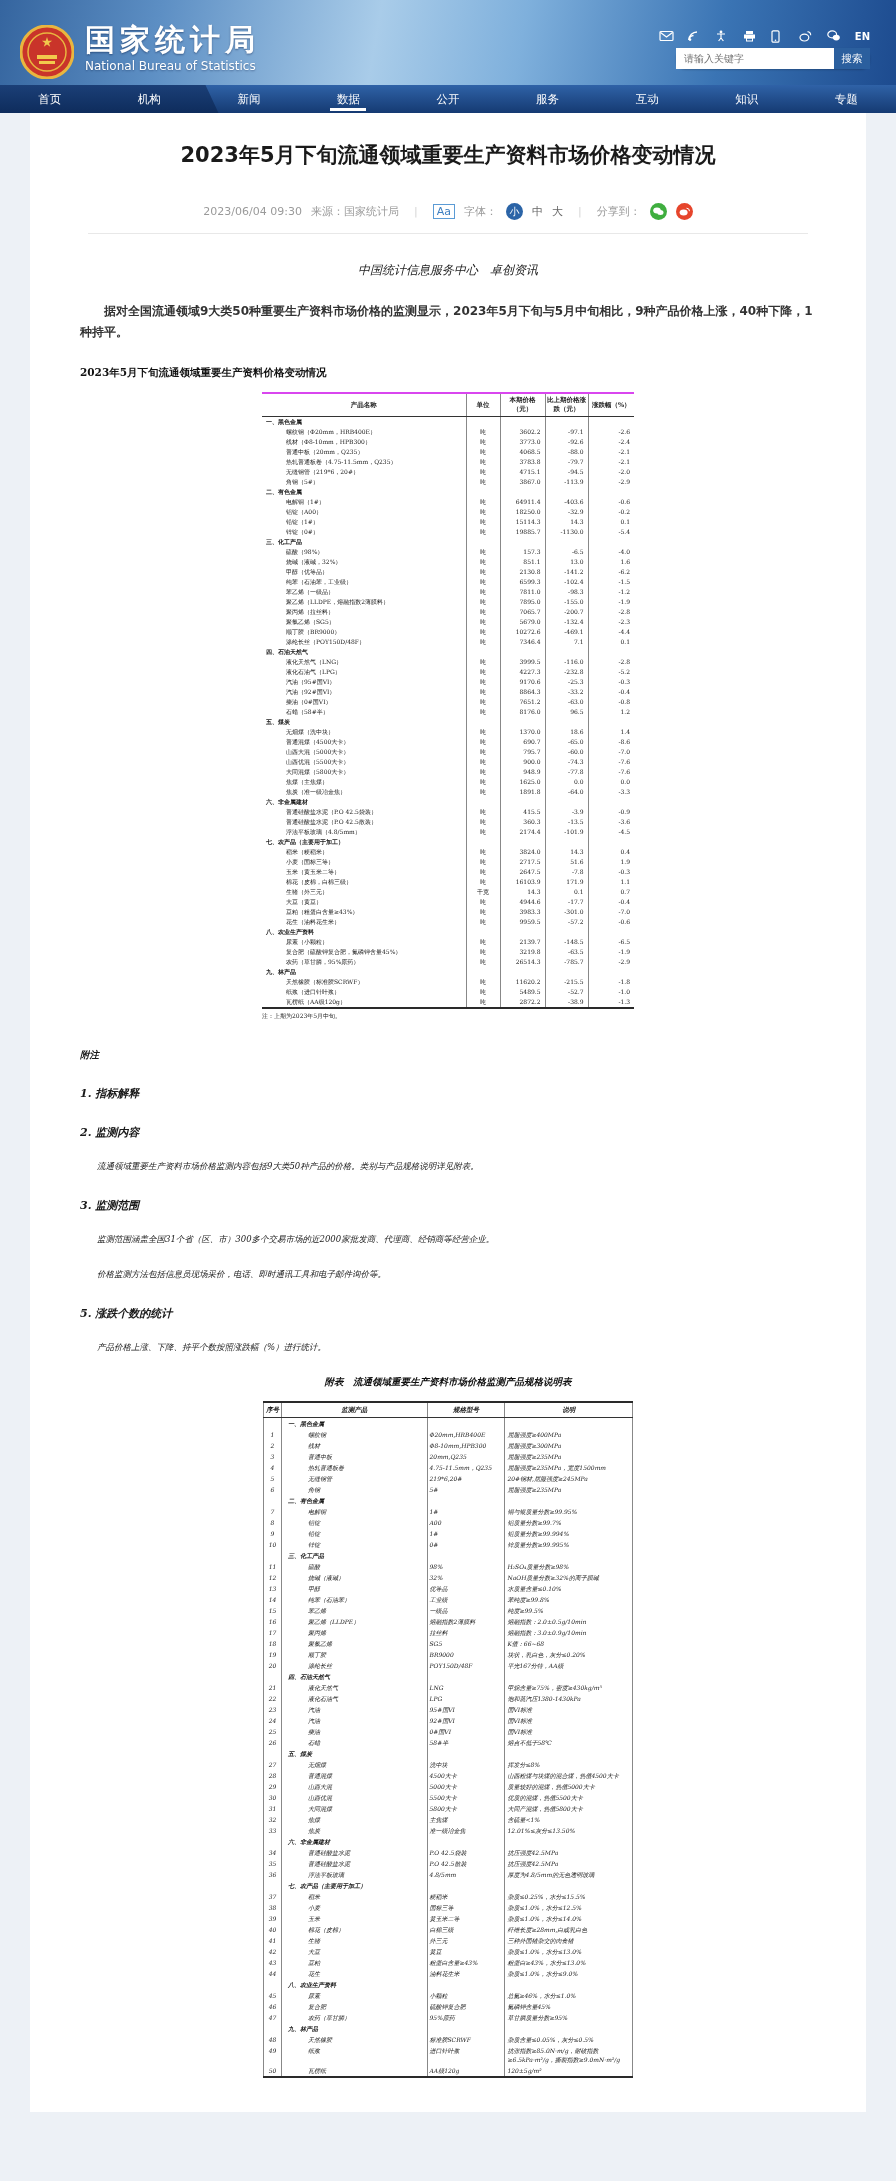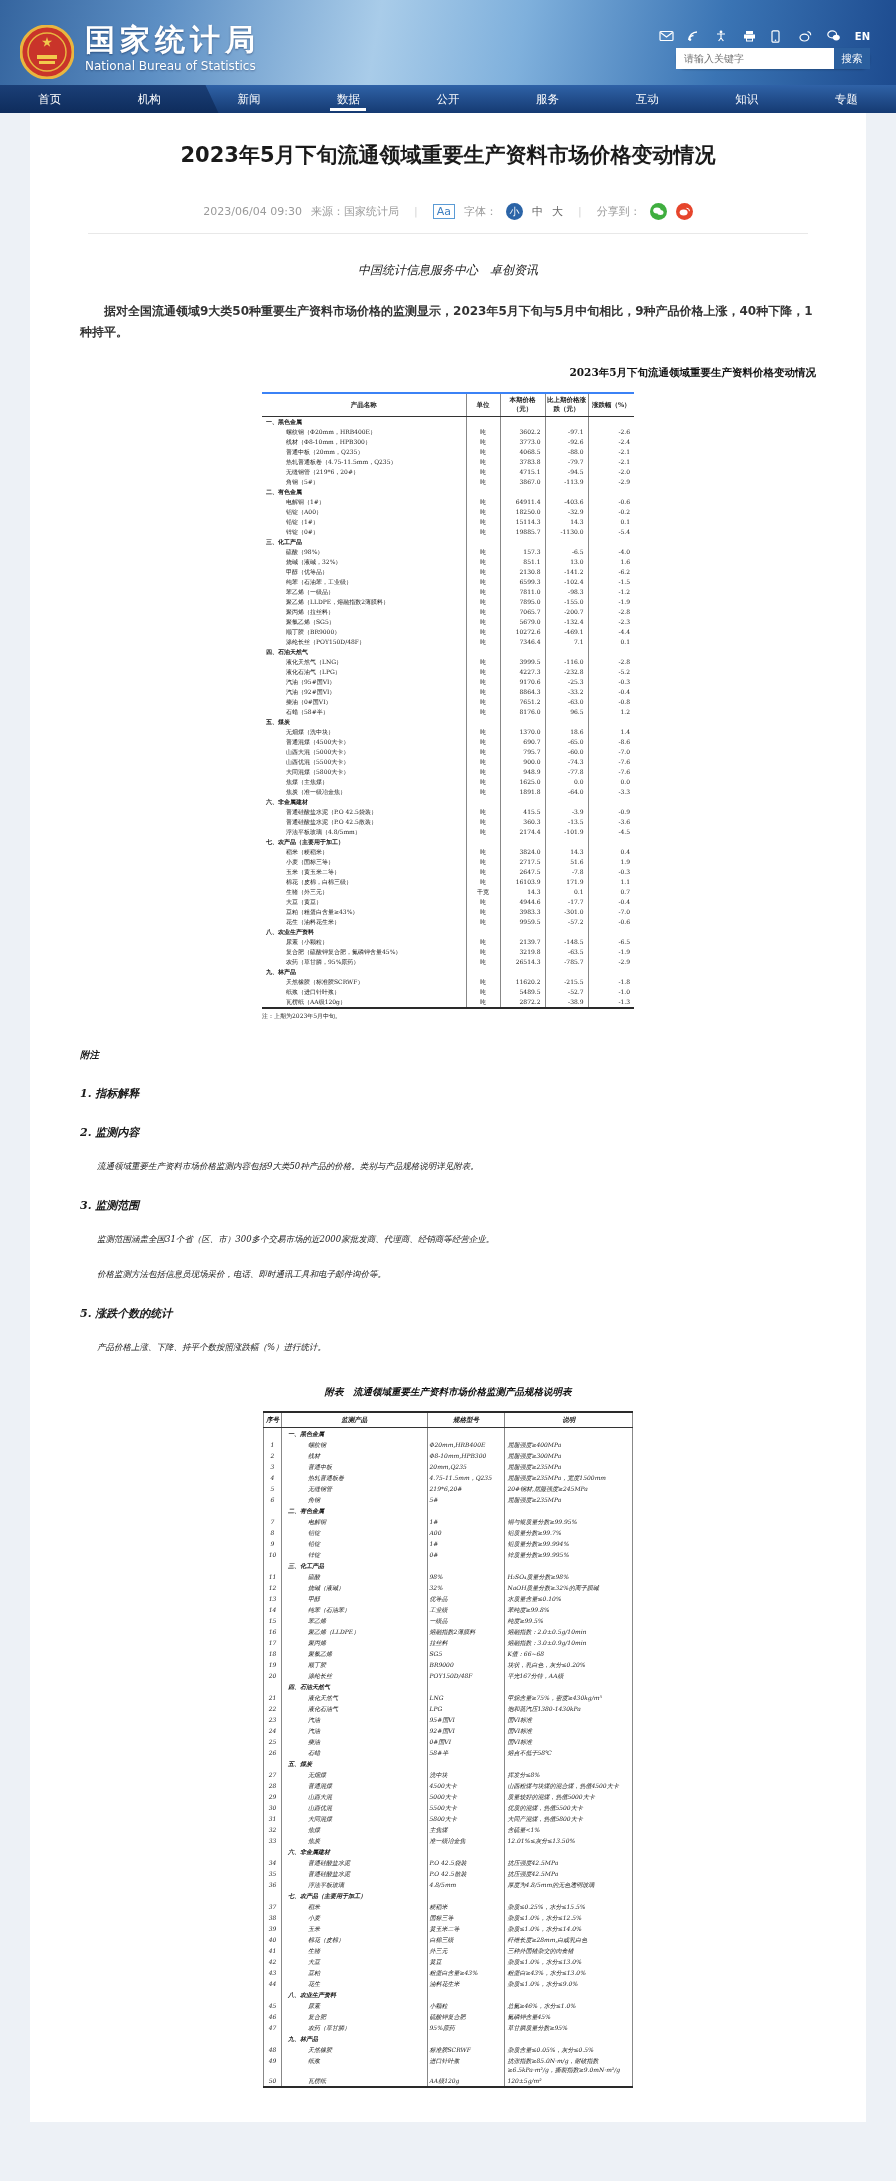--- a/index.html
+++ b/index.html
@@ -30,38 +30,38 @@
   .aa-box{border:1px solid #5b9bd5;color:#3d7fc1;border-radius:0;padding:0 3px;font-size:11px;background:#fff;cursor:pointer;}
   .size-s{width:17px;height:17px;border-radius:50%;background:#2b64a7;color:#fff;font-size:10px;display:flex;align-items:center;justify-content:center;cursor:pointer;}
   .size-mid,.size-lg{color:#666;cursor:pointer;}
   .share-ic{width:17px;height:17px;border-radius:50%;display:inline-flex;align-items:center;justify-content:center;cursor:pointer;}
   .share-wechat{background:#3fae3f;}
   .share-weibo{background:#e6452c;}
   .divider{border-top:1px solid #e8e8e8;margin:13px 8px 0;}
   .byline{margin-top:28px;text-align:center;font-family:"DejaVu Serif","Liberation Serif",serif;font-style:italic;font-size:12px;color:#222;}
   .intro{margin:22px 0 0;text-indent:2em;font-size:12px;line-height:1.7;font-weight:bold;color:#333;}
   
-  .t1-title{margin-top:24px;text-align:right;font-size:10.5px;font-weight:bold;color:#111;font-family:"DejaVu Serif","Liberation Serif",serif;}
-  table.t1{margin:12px auto 0;border-collapse:collapse;width:372px;font-family:"DejaVu Serif","Liberation Serif",serif;color:#1a1a1a;border-top:2px solid #3b82f6;border-bottom:2px solid #2a2a2a;}
+  .t1-title{margin-top:24px;text-align:left;font-size:10.5px;font-weight:bold;color:#111;font-family:"DejaVu Serif","Liberation Serif",serif;}
+  table.t1{margin:12px auto 0;border-collapse:collapse;width:372px;font-family:"DejaVu Serif","Liberation Serif",serif;color:#1a1a1a;border-top:2px solid #d946ef;border-bottom:2px solid #2a2a2a;}
   .t1 th{font-size:6.5px;font-weight:bold;border-bottom:1px solid #333;padding:2px 1px;line-height:1.35;}
   .t1 td{font-size:6px;line-height:10px;padding:0 2px;}
   .t1 th+th,.t1 td+td{border-left:0.5px solid #888;}
   .t1 .cat td{font-weight:bold;}
   .t1 td.name{padding-left:4px;text-align:left;}
   .t1 td.ind{padding-left:24px;}
   .t1 .c{text-align:center;}
   .t1 .r{text-align:right;padding-right:4px;}
   .t1-note{width:372px;margin:3px auto 0;font-family:"DejaVu Serif","Liberation Serif",serif;font-size:6px;color:#222;}
   
   .notes{margin-top:28px;font-family:"DejaVu Serif","Liberation Serif",serif;font-style:italic;color:#1a1a1a;}
   .notes h3{font-size:9.5px;font-weight:bold;margin:0;}
   .notes .nt{font-size:11px;margin-top:24px;font-weight:bold;}
   .notes .nb{font-size:8.5px;margin-top:18px;text-indent:2em;line-height:1.95;}
   
-  .t2-title{margin-top:30px;text-align:center;font-size:9.5px;font-weight:bold;font-family:"DejaVu Serif","Liberation Serif",serif;font-style:italic;color:#111;}
+  .t2-title{margin-top:20px;text-align:center;font-size:9.5px;font-weight:bold;font-family:"DejaVu Serif","Liberation Serif",serif;font-style:italic;color:#111;}
   table.t2{margin:12px auto 0;border-collapse:collapse;width:370px;font-family:"DejaVu Serif","Liberation Serif",serif;font-style:italic;color:#1a1a1a;border-top:2px solid #2a2a2a;border-bottom:2px solid #2a2a2a;border-left:0.5px solid #888;border-right:0.5px solid #888;}
   .t2 th{font-size:6.5px;font-weight:bold;border-bottom:1px solid #333;padding:3px 1px;line-height:1.3;}
   .t2 td{font-size:6px;line-height:9px;padding:1px 2px;vertical-align:top;}
   .t2 th+th,.t2 td+td{border-left:0.5px solid #888;}
   .t2 .cat td{font-weight:bold;}
   .t2 td.no{text-align:center;}
   .t2 td.name{padding-left:26px;}
   .t2 .cat td.name{padding-left:6px;}
 </style>
 </head>

